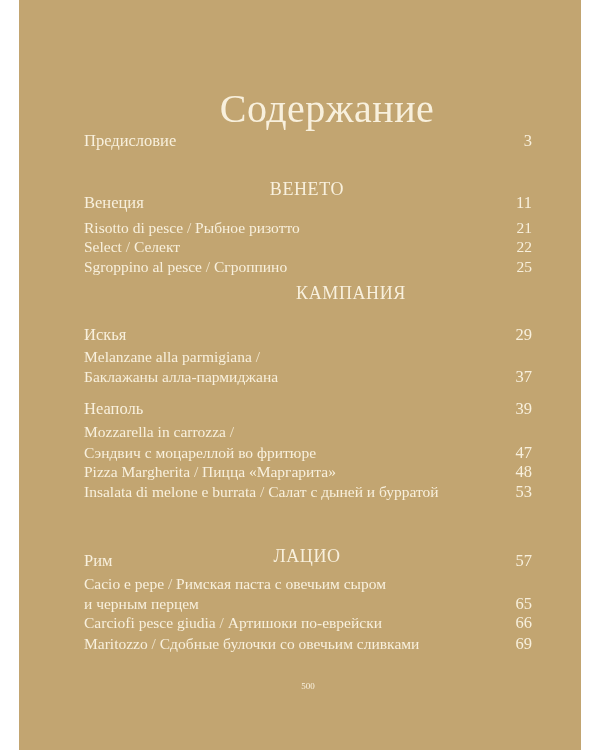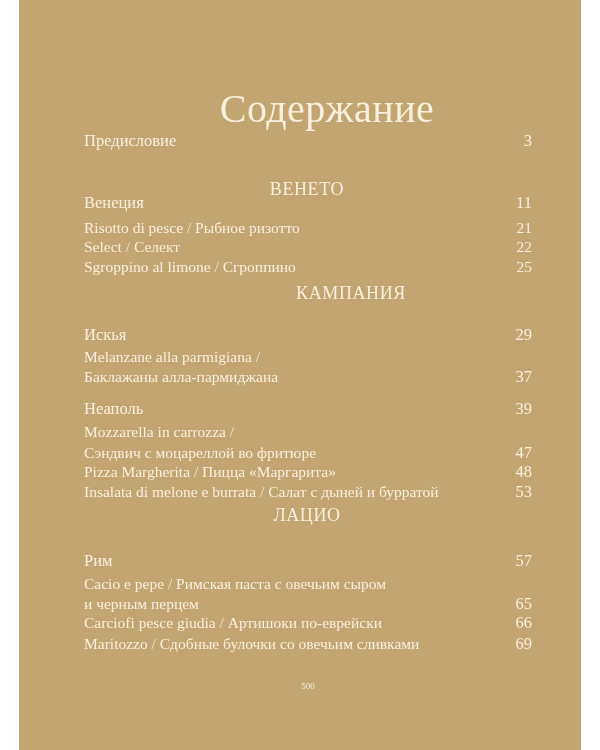--- a/index.html
+++ b/index.html
@@ -57,21 +57,21 @@
   </div>
   <div class="line" style="top:218px;">
     <span class="txt"><span>Risotto di pesce</span><span class="sep"> / </span><span class="ru">Рыбное ризотто</span></span>
     <span class="pg">21</span>
   </div>
   <div class="line" style="top:237px;">
     <span class="txt"><span>Select</span><span class="sep"> / </span><span class="ru">Селект</span></span>
     <span class="pg">22</span>
   </div>
   <div class="line" style="top:257px;">
-    <span class="txt"><span>Sgroppino al limone</span><span class="sep"> / </span><span class="ru">Сгроппино</span></span>
+    <span class="txt"><span>Sgroppino al pesce</span><span class="sep"> / </span><span class="ru">Сгроппино</span></span>
     <span class="pg">25</span>
   </div>
 
   <div class="region" style="top:282px;padding-left:44px;">КАМПАНИЯ</div>
 
   <div class="line chapter" style="top:325px;">
     <span class="txt">Искья</span>
     <span class="pg">29</span>
   </div>
   <div class="line" style="top:347px;">
@@ -94,21 +94,21 @@
   </div>
   <div class="line" style="top:462px;">
     <span class="txt"><span>Pizza Margherita</span><span class="sep"> / </span><span class="ru">Пицца «Маргарита»</span></span>
     <span class="pg chapter">48</span>
   </div>
   <div class="line" style="top:482px;">
     <span class="txt"><span>Insalata di melone e burrata</span><span class="sep"> / </span><span class="ru">Салат с дыней и бурратой</span></span>
     <span class="pg chapter">53</span>
   </div>
 
-  <div class="region" style="top:504px;font-family:Liberation Serif, serif;">ЛАЦИО</div>
+  <div class="region" style="top:545px;font-family:Liberation Serif, serif;">ЛАЦИО</div>
 
   <div class="line chapter" style="top:551px;">
     <span class="txt">Рим</span>
     <span class="pg">57</span>
   </div>
   <div class="line" style="top:574px;">
     <span class="txt"><span>Cacio e pepe</span><span class="sep"> / </span><span class="ru">Римская паста с овечьим сыром</span></span>
   </div>
   <div class="line" style="top:594px;">
     <span class="txt ru">и черным перцем</span>

